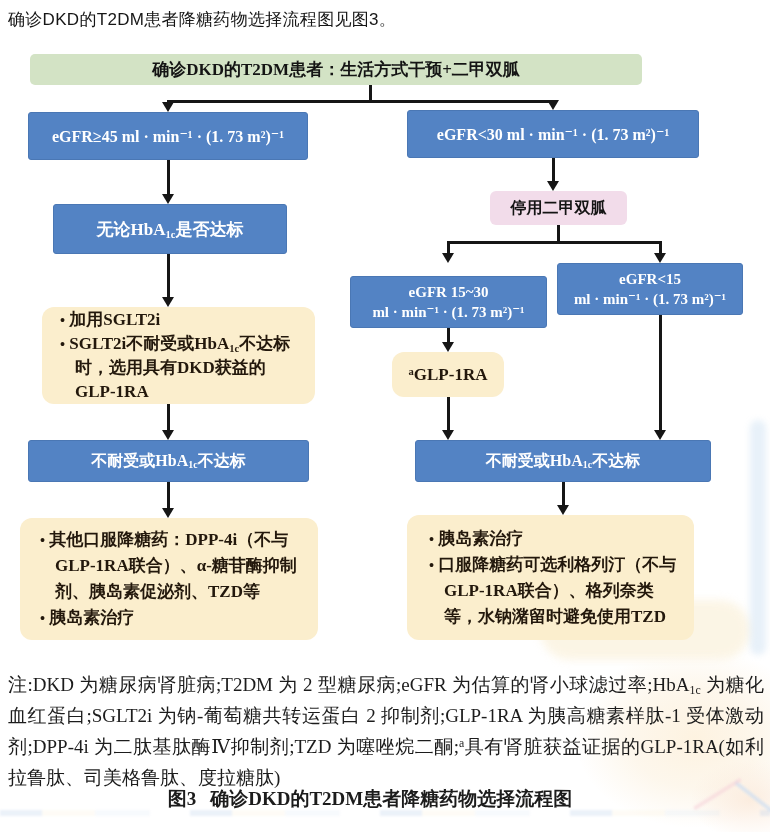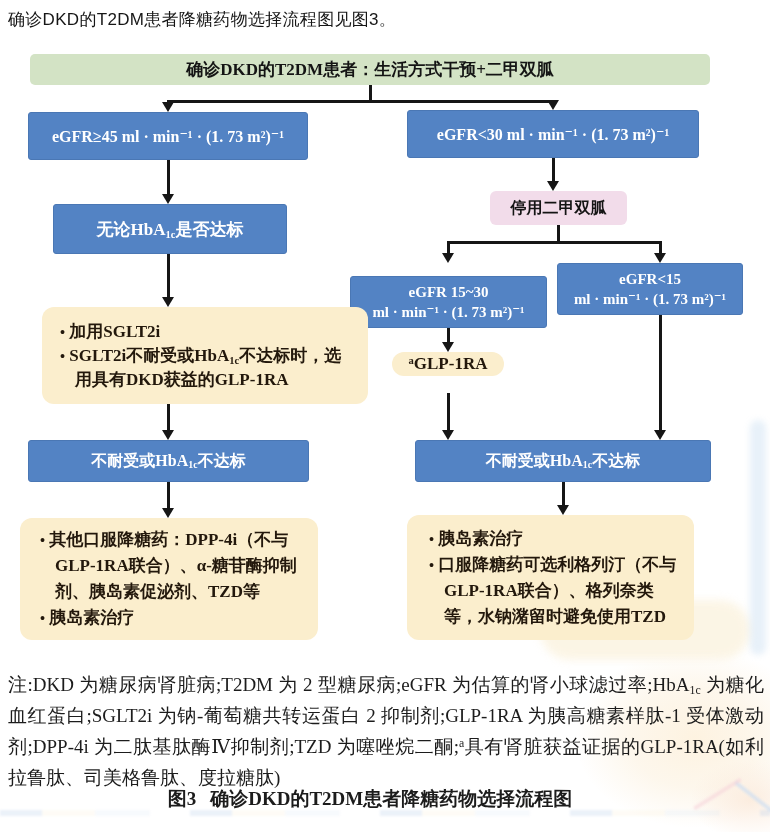--- a/index.html
+++ b/index.html
@@ -95,21 +95,21 @@
 
   <div class="vl" style="left:166.5px;top:404px;height:27px;"></div>
   <div class="ah" style="left:162px;top:430px;"></div>
 
   <div class="vl" style="left:166.5px;top:482px;height:27px;"></div>
   <div class="ah" style="left:162px;top:508px;"></div>
 
   <div class="vl" style="left:561.5px;top:482px;height:24px;"></div>
   <div class="ah" style="left:557px;top:505px;"></div>
 
-  <div class="box green" style="left:30px;top:54px;width:680px;height:31px;font-size:17px;">
+  <div class="box green" style="left:30px;top:54px;width:612px;height:31px;font-size:17px;">
     <span>确诊DKD的T2DM患者：生活方式干预+二甲双胍</span>
   </div>
 
   <div class="box blue" style="left:28px;top:112px;width:280px;height:48px;font-size:16px;">
     <span>eGFR≥45 ml · min⁻¹ · (1. 73 m²)⁻¹</span>
   </div>
 
   <div class="box blue" style="left:407px;top:110px;width:292px;height:48px;font-size:16px;">
     <span>eGFR&lt;30 ml · min⁻¹ · (1. 73 m²)⁻¹</span>
   </div>
@@ -125,26 +125,26 @@
   <div class="box blue two-line" style="left:350px;top:276px;width:197px;height:52px;font-size:15px;">
     <span>eGFR 15~30</span>
     <span>ml · min⁻¹ · (1. 73 m²)⁻¹</span>
   </div>
 
   <div class="box blue two-line" style="left:557px;top:263px;width:186px;height:52px;font-size:15px;">
     <span>eGFR&lt;15</span>
     <span>ml · min⁻¹ · (1. 73 m²)⁻¹</span>
   </div>
 
-  <div class="box cream list" style="left:42px;top:307px;width:326px;height:97px;font-size:17px;line-height:24px;padding:6px 10px 6px 18px;">
+  <div class="box cream list" style="left:42px;top:307px;width:273px;height:97px;font-size:17px;line-height:24px;padding:6px 10px 6px 18px;">
     <div class="li"><span class="bullet">•</span> <span>加用SGLT2i</span></div>
     <div class="li"><span class="bullet">•</span> <span>SGLT2i不耐受或HbA</span><sub class="sb">1c</sub><span>不达标时，选用具有DKD获益的GLP-1RA</span></div>
   </div>
 
-  <div class="box cream" style="left:392px;top:352px;width:112px;height:24px;font-size:17px;">
+  <div class="box cream" style="left:392px;top:352px;width:112px;height:45px;font-size:17px;">
     <span><sup class="sp">a</sup><span>GLP-1RA</span></span>
   </div>
 
   <div class="box blue" style="left:28px;top:440px;width:281px;height:42px;font-size:16px;">
     <span><span>不耐受或HbA</span><sub class="sb">1c</sub><span>不达标</span></span>
   </div>
 
   <div class="box blue" style="left:415px;top:440px;width:296px;height:42px;font-size:16px;">
     <span><span>不耐受或HbA</span><sub class="sb">1c</sub><span>不达标</span></span>
   </div>

